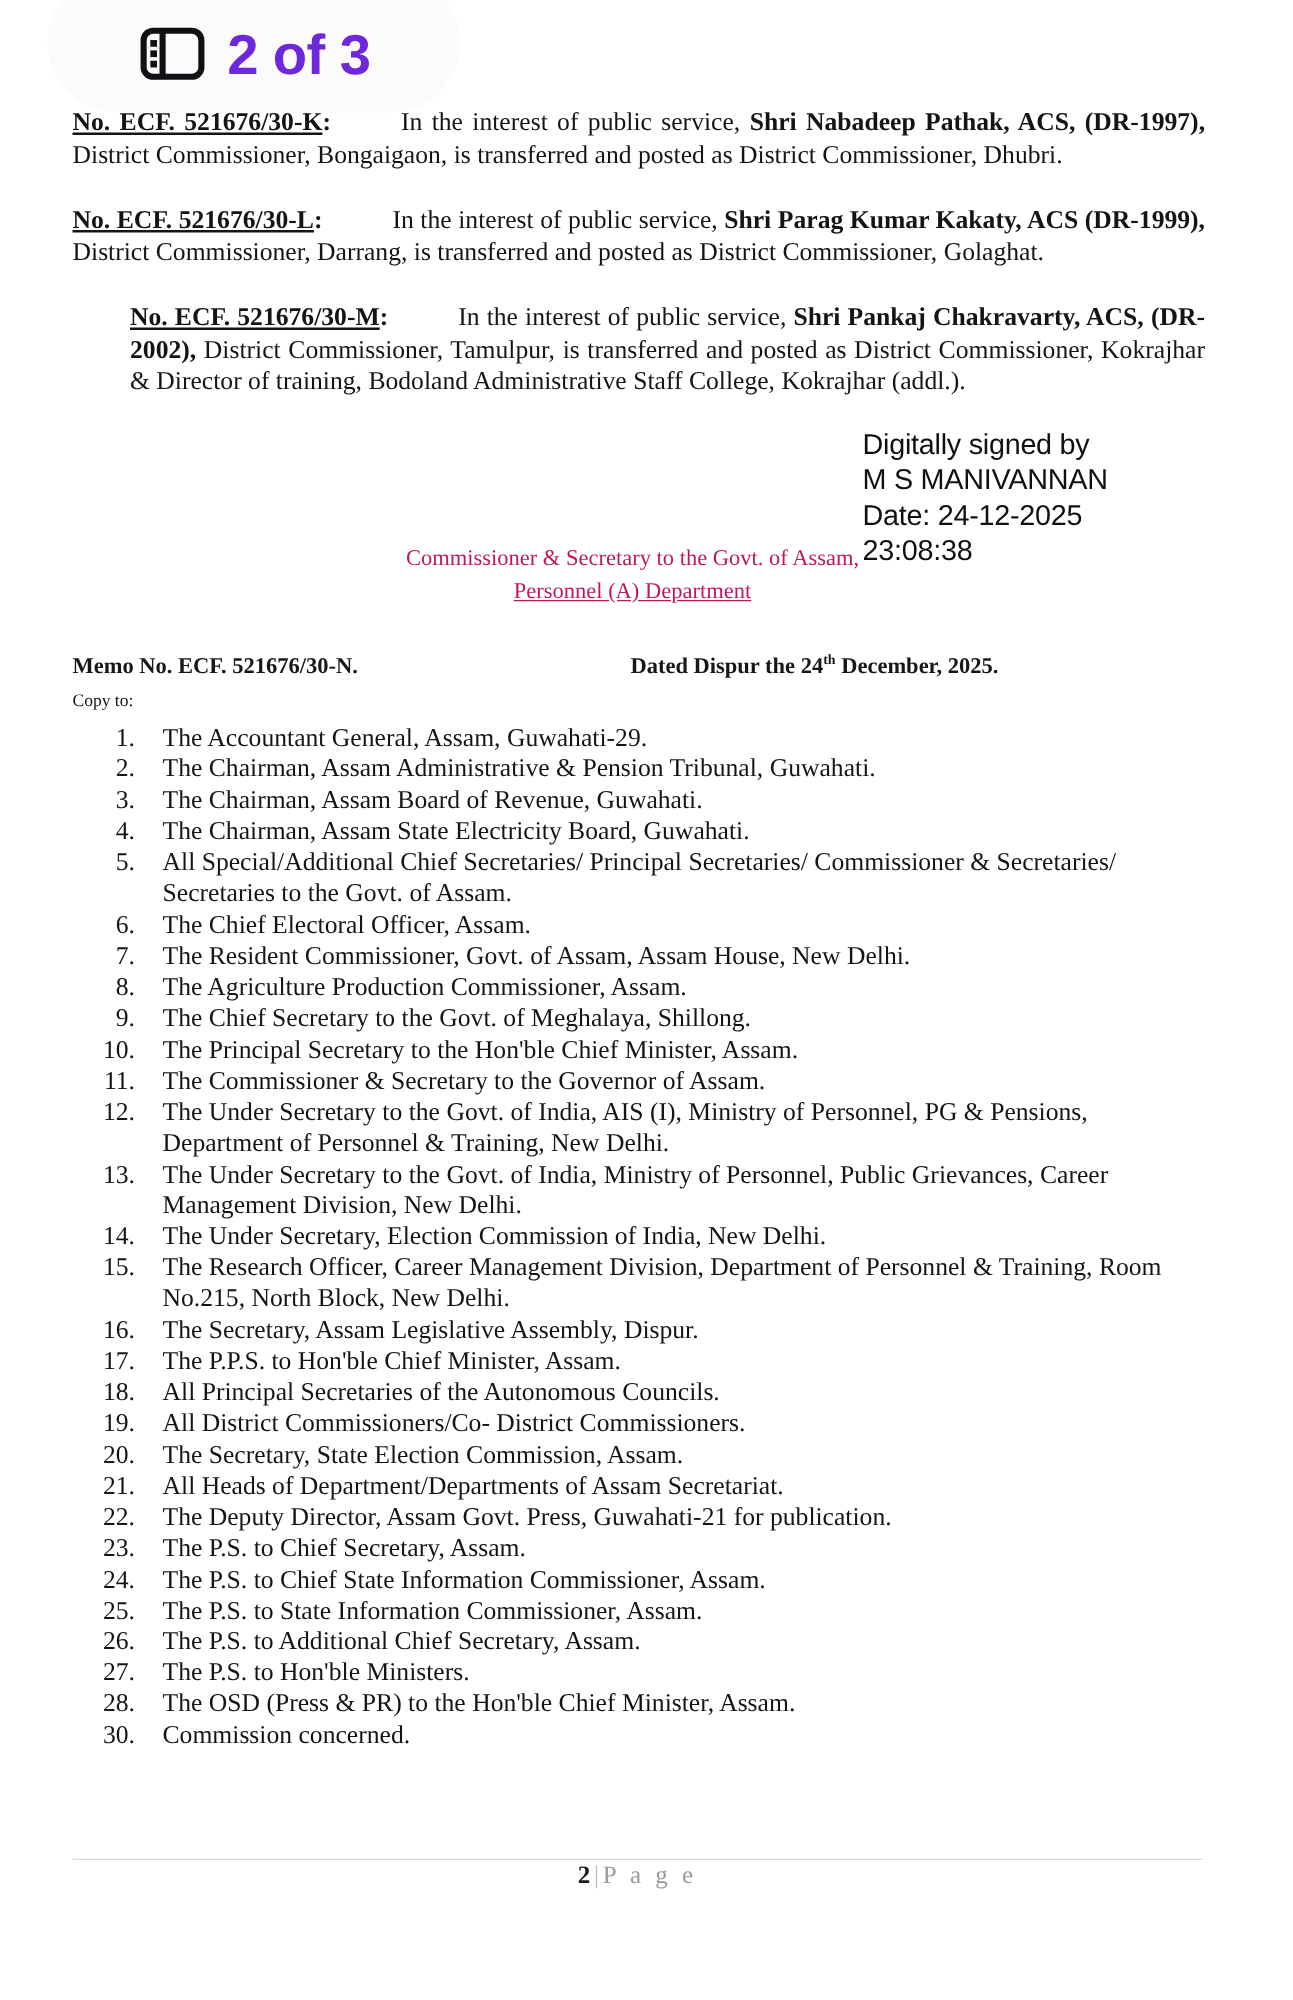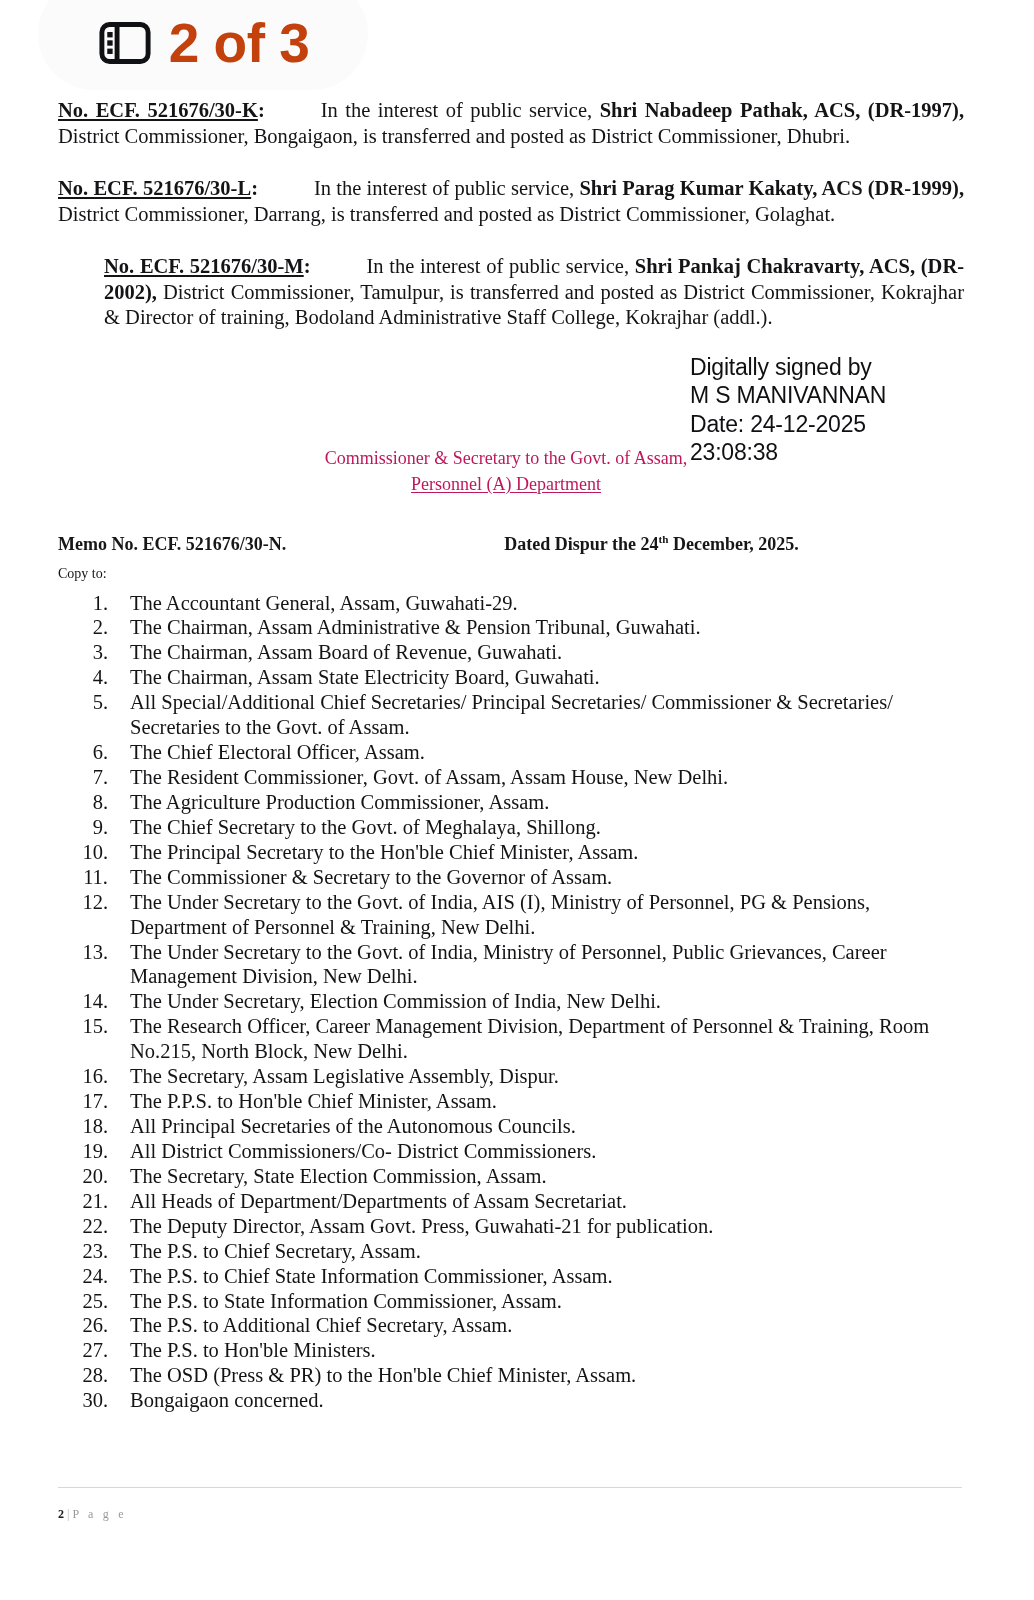--- a/index.html
+++ b/index.html
@@ -36,40 +36,40 @@
     z-index: 30;
   }
   #page-indicator .pi-icon {
     width: 56px;
     height: 56px;
     display: block;
     flex: 0 0 auto;
   }
   #page-indicator .pi-label {
     font-family: "Liberation Sans", "DejaVu Sans", sans-serif;
-    font-size: 55px;
+    font-size: 45px;
     font-weight: 600;
-    color: #c2410c;
+    color: #6d28d9;
     letter-spacing: -0.5px;
     line-height: 1;
     white-space: nowrap;
   }
 
   
   #sheet {
     position: absolute;
     inset: 0;
     padding: 0;
   }
 
   .doc-body {
     position: absolute;
     left: 58px;
     right: 70px;
-    top: 98px;
+    top: 86px;
   }
 
   
   .order-para {
     font-size: 20.5px;
     line-height: 25.5px;
     text-align: justify;
     text-justify: inter-word;
     margin: 0 0 27px 0;
     color: #141417;
@@ -174,23 +174,22 @@
     left: 58px;
     right: 72px;
     top: 1487px;
   }
   .footer-rule {
     height: 1px;
     background: #d8d8d8;
     width: 100%;
   }
   .footer-text {
-    margin-top: 14px;
-    text-align: left;
-    font-size: 12px;
+    text-align: center;
+    font-size: 20px;
     line-height: 24px;
   }
   .footer-num {
     font-weight: bold;
     color: #1a1a1d;
   }
   .footer-sep {
     color: #b9b9b9;
     margin: 0 3px;
   }
@@ -355,21 +354,21 @@
         <li>
           <span class="li-num">27.</span>
           <span class="li-text">The P.S. to Hon'ble Ministers.</span>
         </li>
         <li>
           <span class="li-num">28.</span>
           <span class="li-text">The OSD (Press &amp; PR) to the Hon'ble Chief Minister, Assam.</span>
         </li>
         <li>
           <span class="li-num">30.</span>
-          <span class="li-text">Bongaigaon concerned.</span>
+          <span class="li-text">Commission concerned.</span>
         </li>
       </ol>
 
   </div>
 
   <div class="page-footer">
     <div class="footer-rule"></div>
     <div class="footer-text">
       <span class="footer-num">2</span><span class="footer-sep">|</span><span class="footer-word">P a g e</span>
     </div>

